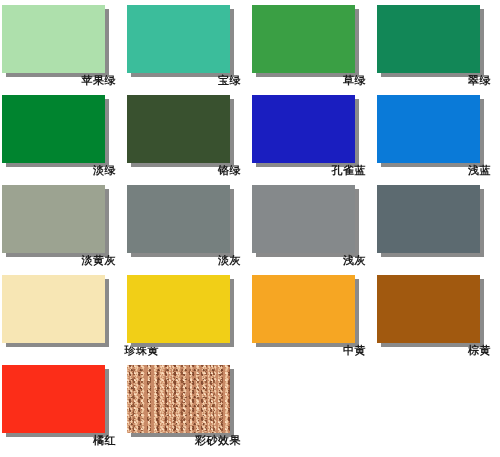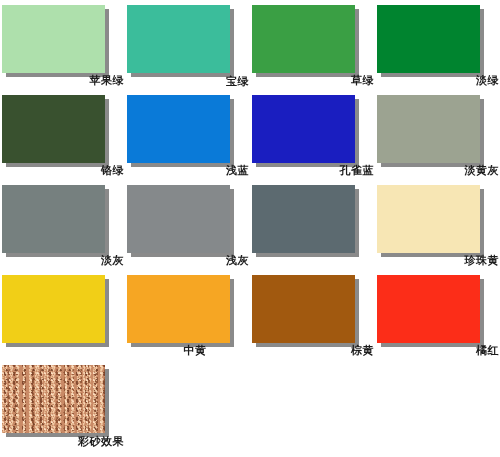--- a/index.html
+++ b/index.html
@@ -48,21 +48,21 @@
     position: absolute;
     left: 2px;
     top: 3px;
     width: 103px;
     height: 68px;
     background: #cccccc;
   }
 
   .swatch-label {
     position: absolute;
-    left: 16px;
+    left: 8px;
     top: 72px;
     width: 108px;
     text-align: right;
     font-size: 11px;
     line-height: 14px;
     color: #1c1c1c;
     letter-spacing: 0.5px;
     white-space: nowrap;
     font-family: "DejaVu Sans", "Liberation Sans", sans-serif;
     font-weight: 600;
@@ -106,46 +106,51 @@
 
 <div id="swatch-grid">
     <div class="swatch-cell">
       <div class="swatch-shadow" style="background: rgb(138, 138, 138); width: 103px; height: 68px;"></div>
       <div class="swatch-chip" style="width: 103px; height: 68px; background: rgb(174, 224, 172);"></div>
       <div class="swatch-label" style="color: rgb(28, 28, 28);">苹果绿</div>
     </div>
     <div class="swatch-cell">
       <div class="swatch-shadow" style="background: rgb(138, 138, 138); width: 103px; height: 68px;"></div>
       <div class="swatch-chip" style="width: 103px; height: 68px; background: rgb(59, 189, 155);"></div>
-      <div class="swatch-label" style="color: rgb(28, 28, 28); font-family: Liberation Serif, serif;">宝绿</div>
+      <div class="swatch-label" style="color: rgb(28, 28, 28);">宝绿</div>
     </div>
     <div class="swatch-cell">
       <div class="swatch-shadow" style="background: rgb(138, 138, 138); width: 103px; height: 68px;"></div>
       <div class="swatch-chip" style="width: 103px; height: 68px; background: rgb(58, 159, 68);"></div>
       <div class="swatch-label" style="color: rgb(28, 28, 28);">草绿</div>
+    </div>
+    <div class="swatch-cell">
+      <div class="swatch-shadow" style="background: rgb(138, 138, 138); width: 103px; height: 68px;"></div>
+      <div class="swatch-chip" style="width: 103px; height: 68px; background: rgb(18, 135, 87);"></div>
+      <div class="swatch-label" style="color: rgb(28, 28, 28);">翠绿</div>
     </div>
     <div class="swatch-cell">
       <div class="swatch-shadow" style="background: rgb(138, 138, 138); width: 103px; height: 68px;"></div>
       <div class="swatch-chip" style="width: 103px; height: 68px; background: rgb(0, 132, 47);"></div>
       <div class="swatch-label" style="color: rgb(28, 28, 28);">淡绿</div>
     </div>
     <div class="swatch-cell">
       <div class="swatch-shadow" style="background: rgb(138, 138, 138); width: 103px; height: 68px;"></div>
       <div class="swatch-chip" style="width: 103px; height: 68px; background: rgb(57, 81, 47);"></div>
       <div class="swatch-label" style="color: rgb(28, 28, 28);">铬绿</div>
     </div>
     <div class="swatch-cell">
       <div class="swatch-shadow" style="background: rgb(138, 138, 138); width: 103px; height: 68px;"></div>
-      <div class="swatch-chip" style="width: 103px; height: 68px; background: rgb(10, 122, 216);"></div>
-      <div class="swatch-label" style="color: rgb(28, 28, 28);">浅蓝</div>
+      <div class="swatch-chip" style="width: 103px; height: 68px; background: rgb(26, 30, 192);"></div>
+      <div class="swatch-label" style="color: rgb(28, 28, 28);">孔雀蓝</div>
     </div>
     <div class="swatch-cell">
       <div class="swatch-shadow" style="background: rgb(138, 138, 138); width: 103px; height: 68px;"></div>
-      <div class="swatch-chip" style="width: 103px; height: 68px; background: rgb(26, 30, 192);"></div>
-      <div class="swatch-label" style="color: rgb(28, 28, 28);">孔雀蓝</div>
+      <div class="swatch-chip" style="width: 103px; height: 68px; background: rgb(10, 122, 216);"></div>
+      <div class="swatch-label" style="color: rgb(28, 28, 28);">浅蓝</div>
     </div>
     <div class="swatch-cell">
       <div class="swatch-shadow" style="background: rgb(138, 138, 138); width: 103px; height: 68px;"></div>
       <div class="swatch-chip" style="width: 103px; height: 68px; background: rgb(156, 163, 145);"></div>
       <div class="swatch-label" style="color: rgb(28, 28, 28);">淡黄灰</div>
     </div>
     <div class="swatch-cell">
       <div class="swatch-shadow" style="background: rgb(138, 138, 138); width: 103px; height: 68px;"></div>
       <div class="swatch-chip" style="width: 103px; height: 68px; background: rgb(118, 128, 127);"></div>
       <div class="swatch-label" style="color: rgb(28, 28, 28);">淡灰</div>
@@ -155,39 +160,39 @@
       <div class="swatch-chip" style="width: 103px; height: 68px; background: rgb(133, 137, 139);"></div>
       <div class="swatch-label" style="color: rgb(28, 28, 28);">浅灰</div>
     </div>
     <div class="swatch-cell">
       <div class="swatch-shadow" style="background: rgb(138, 138, 138); width: 103px; height: 68px;"></div>
       <div class="swatch-chip" style="width: 103px; height: 68px; background: rgb(92, 106, 112);"></div>
     </div>
     <div class="swatch-cell">
       <div class="swatch-shadow" style="background: rgb(138, 138, 138); width: 103px; height: 68px;"></div>
       <div class="swatch-chip" style="width: 103px; height: 68px; background: rgb(247, 230, 180);"></div>
-      <div class="swatch-label" style="color: rgb(28, 28, 28);">珍珠黄</div>
+      <div class="swatch-label" style="color: rgb(28, 28, 28); margin-left: 43px;">珍珠黄</div>
     </div>
     <div class="swatch-cell">
       <div class="swatch-shadow" style="background: rgb(138, 138, 138); width: 103px; height: 68px;"></div>
       <div class="swatch-chip" style="width: 103px; height: 68px; background: rgb(241, 207, 23);"></div>
     </div>
     <div class="swatch-cell">
       <div class="swatch-shadow" style="background: rgb(138, 138, 138); width: 103px; height: 68px;"></div>
       <div class="swatch-chip" style="width: 103px; height: 68px; background: rgb(246, 166, 35);"></div>
-      <div class="swatch-label" style="color: rgb(28, 28, 28); text-align: center;">中黄</div>
+      <div class="swatch-label" style="color: rgb(28, 28, 28);">中黄</div>
     </div>
     <div class="swatch-cell">
       <div class="swatch-shadow" style="background: rgb(138, 138, 138); width: 103px; height: 68px;"></div>
       <div class="swatch-chip" style="width: 103px; height: 68px; background: rgb(161, 89, 15);"></div>
       <div class="swatch-label" style="color: rgb(28, 28, 28);">棕黄</div>
     </div>
     <div class="swatch-cell">
       <div class="swatch-shadow" style="background: rgb(138, 138, 138); width: 103px; height: 68px;"></div>
       <div class="swatch-chip" style="width: 103px; height: 68px; background: rgb(252, 45, 24);"></div>
       <div class="swatch-label" style="color: rgb(28, 28, 28);">橘红</div>
     </div>
     <div class="swatch-cell">
       <div class="swatch-shadow" style="background: rgb(138, 138, 138); width: 103px; height: 68px;"></div>
       <div class="swatch-chip tex-sand" style="width: 103px; height: 68px; background-color: rgb(201, 138, 102);"></div>
-      <div class="swatch-label" style="color: rgb(28, 28, 28); font-family: Liberation Serif, serif;">彩砂效果</div>
+      <div class="swatch-label" style="color: rgb(28, 28, 28);">彩砂效果</div>
     </div>
   </div>
 
 </body></html>

